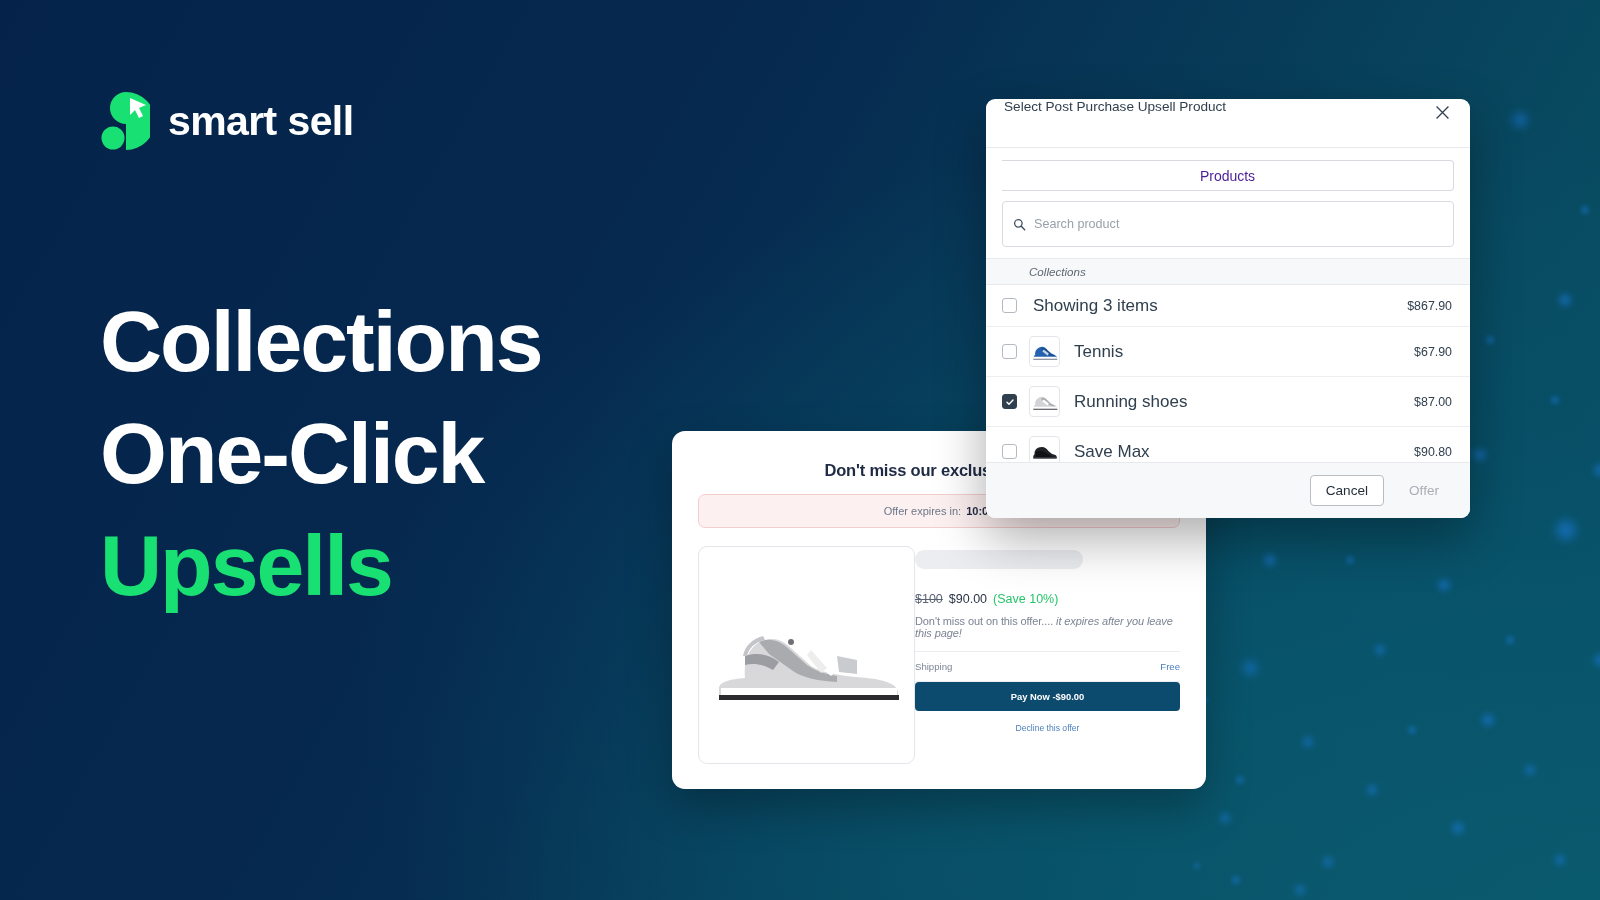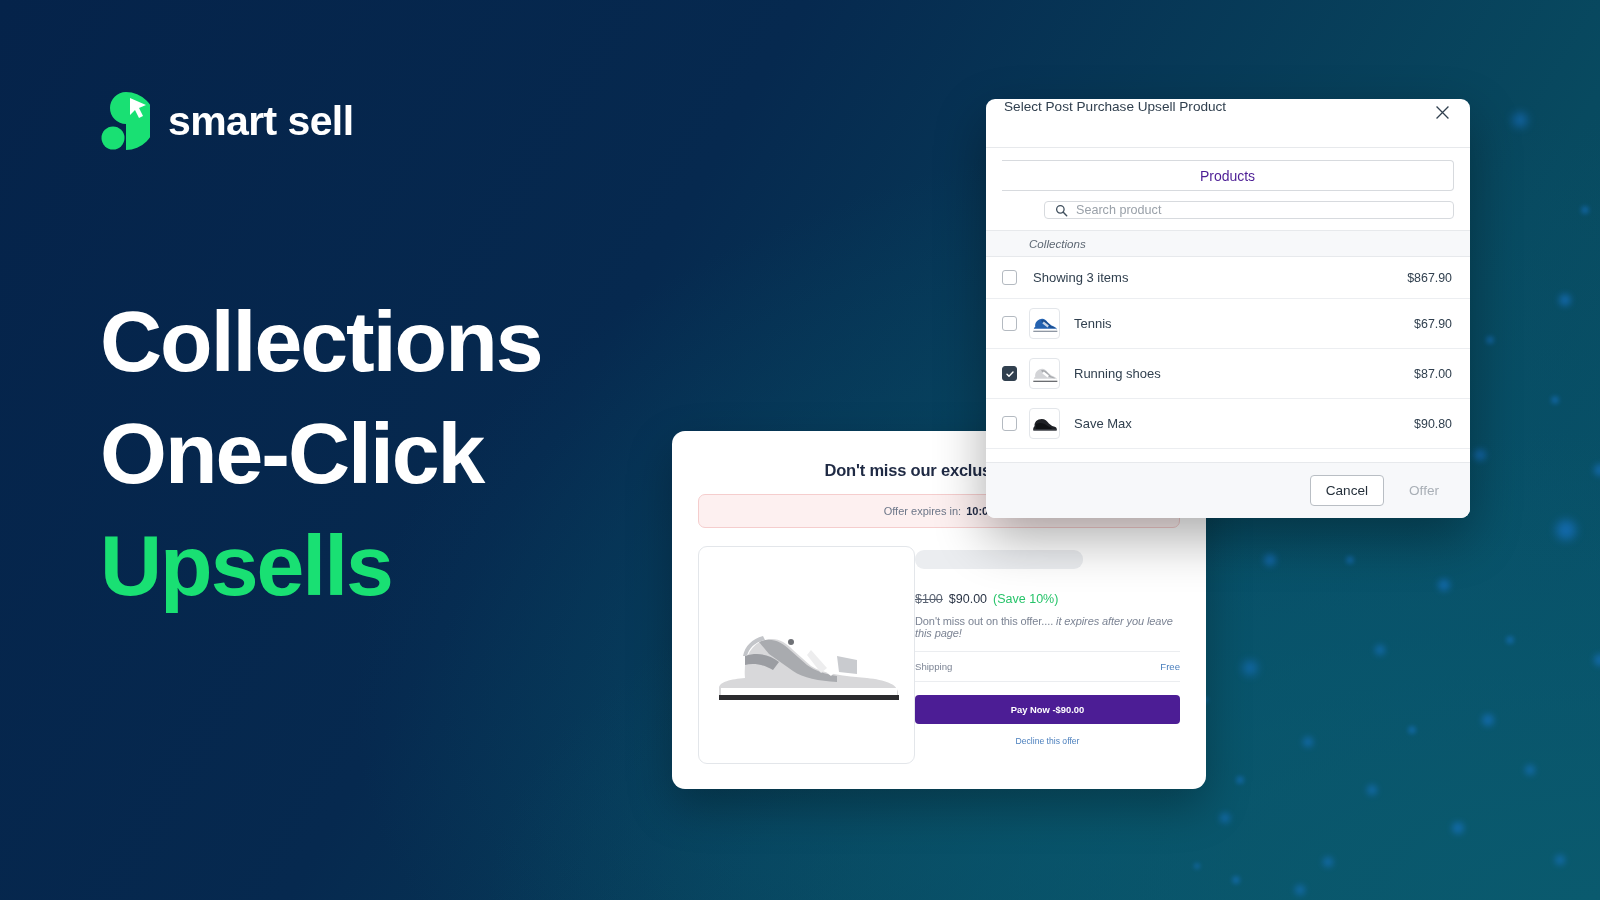--- a/index.html
+++ b/index.html
@@ -120,24 +120,23 @@
     margin-top: 12px;
     border-top: 1px solid #ebedf0;
     border-bottom: 1px solid #ebedf0;
     padding: 9px 0;
     display: flex; justify-content: space-between; align-items: center;
     font-size: 9.6px;
     color: #7c8494;
   }
   #shipping-value { color: #4a7fbd; }
   #pay-button {
-    margin-top: 13px;
     width: 100%;
     height: 29px;
-    background: #4c1d95;
+    background: #0c4a6e;
     color: #ffffff;
     border: none;
     border-radius: 4px;
     font-family: inherit;
     font-size: 9.4px;
     font-weight: 700;
     cursor: pointer;
   }
   #decline-link {
     display: block;
@@ -186,28 +185,27 @@
     cursor: pointer;
     border: 1px solid #d7dade;
   }
   .tab:first-child { border-radius: 4px 0 0 4px; }
   .tab:last-child { border-radius: 0 4px 4px 0; border-left: none; }
   .tab.inactive { background: #ffffff; color: #4c1d95; }
   .tab.active { background: #3d7ab5; color: #ffffff; border-color: #3d7ab5; }
 
   #search-wrap { padding: 10px 16px 11px 16px; flex: none; }
   #search-box {
-    height: 18px;
+    height: 46px;
     border: 1px solid #d7dade;
     border-radius: 4px;
     display: flex; align-items: center;
     padding: 0 10px;
     gap: 8px;
     background: #fff;
-    margin-left: 42px;
   }
   #search-icon { width: 13px; height: 13px; flex: none; }
   #search-input {
     border: none; outline: none;
     font-family: inherit;
     font-size: 12.6px;
     color: #31404f;
     width: 100%;
     background: transparent;
   }
@@ -253,21 +251,21 @@
     border-radius: 4px;
     margin-left: 12px;
     flex: none;
     display: flex; align-items: center; justify-content: center;
     background: #fff;
     overflow: hidden;
   }
   .thumb svg { width: 26px; height: 17px; }
   .row-label {
     margin-left: 14px;
-    font-size: 13px;
+    font-size: 17px;
     color: #31404f;
     flex: 1;
   }
   .row.summary .row-label { margin-left: 16px; }
   .row-price { font-size: 12.4px; color: #31404f; }
 
   #modal-footer {
     height: 56px;
     border-top: 1px solid #e7e9ec;
     background: #f7f8fa;

